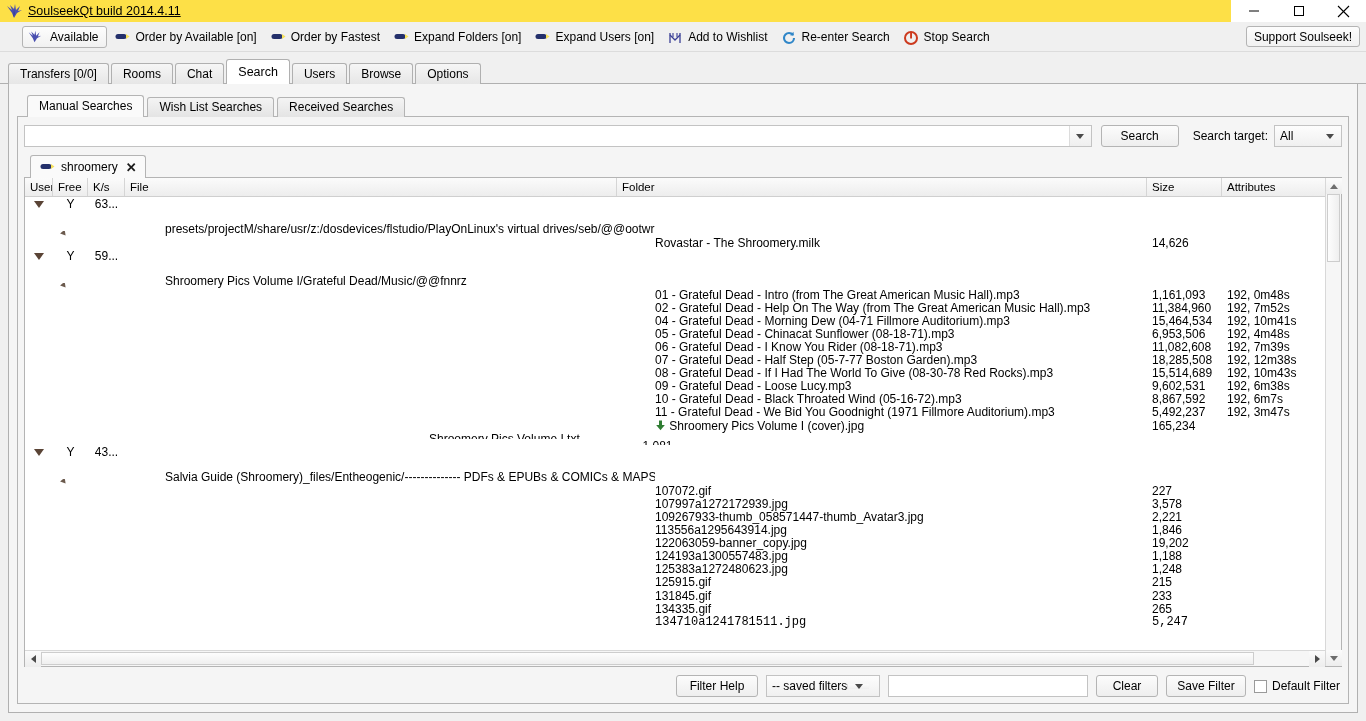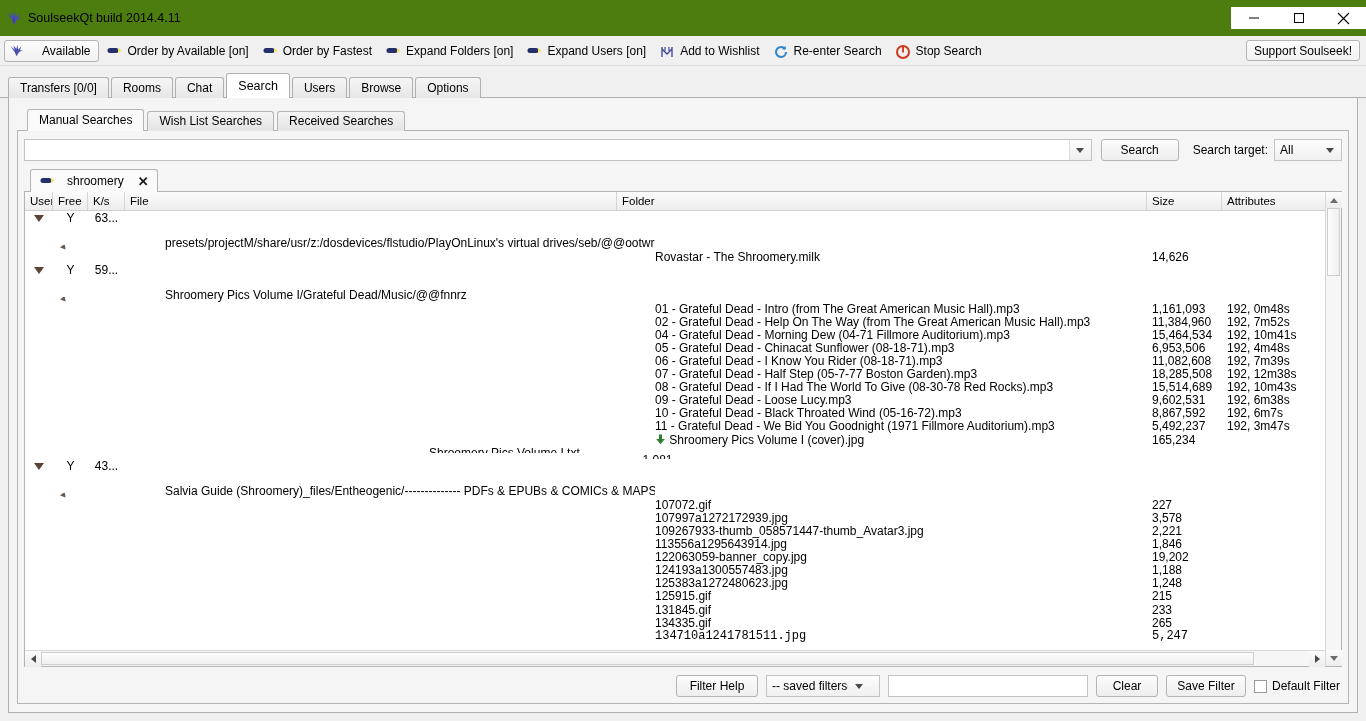--- a/index.html
+++ b/index.html
@@ -15,26 +15,27 @@
   #app {
     width: 1366px; height: 721px;
     position: relative;
     background: #f0f0f0;
     display: flex;
     flex-direction: column;
   }
 
   
   .titlebar {
-    height: 36px;
-    background: #4d7c0f;
+    height: 22px;
+    background: #fde047;
     display: flex;
     align-items: center;
     flex: 0 0 auto;
     position: relative;
+    text-decoration: underline;
   }
   .title-icon {
     width: 18px; height: 16px;
     margin-left: 5px; margin-right: 5px;
     position: relative;
     flex: 0 0 auto;
   }
   .title-text {
     font-size: 12.5px;
     color: #000;
@@ -73,21 +74,22 @@
     margin-right: 2px;
     white-space: nowrap;
     font-size: 12px;
     gap: 5px;
   }
   .tb-item.framed {
     border: 1px solid #b4b4b4;
     border-radius: 3px;
     background: linear-gradient(to bottom,#fdfdfd,#f1f1f1);
     padding: 0 8px 0 4px;
-    gap: 18px;
+    gap: 8px;
+    margin-left: 18px;
   }
   .support-btn {
     position: absolute;
     right: 6px;
     top: 4px;
     height: 21px;
     border: 1px solid #b4b4b4;
     border-radius: 3px;
     background: linear-gradient(to bottom,#fdfdfd,#f1f1f1);
     font-size: 12px;
@@ -271,21 +273,21 @@
     position: relative;
     flex: 0 0 auto;
   }
   .restabstrip::after {
     content: "";
     position: absolute; left: 0; right: 0; bottom: 0;
     height: 1px; background: #b4b4b4;
   }
   .restab {
     height: 23px;
-    display: flex; align-items: center; gap: 12px;
+    display: flex; align-items: center; gap: 6px;
     padding: 0 8px 0 9px;
     border: 1px solid #b4b4b4;
     border-bottom: none;
     border-radius: 3px 3px 0 0;
     background: #fafafa;
     font-size: 12px;
     z-index: 2;
   }
   .restab .closex {
     font-size: 13px; font-weight: bold; color: #1a1a1a;

